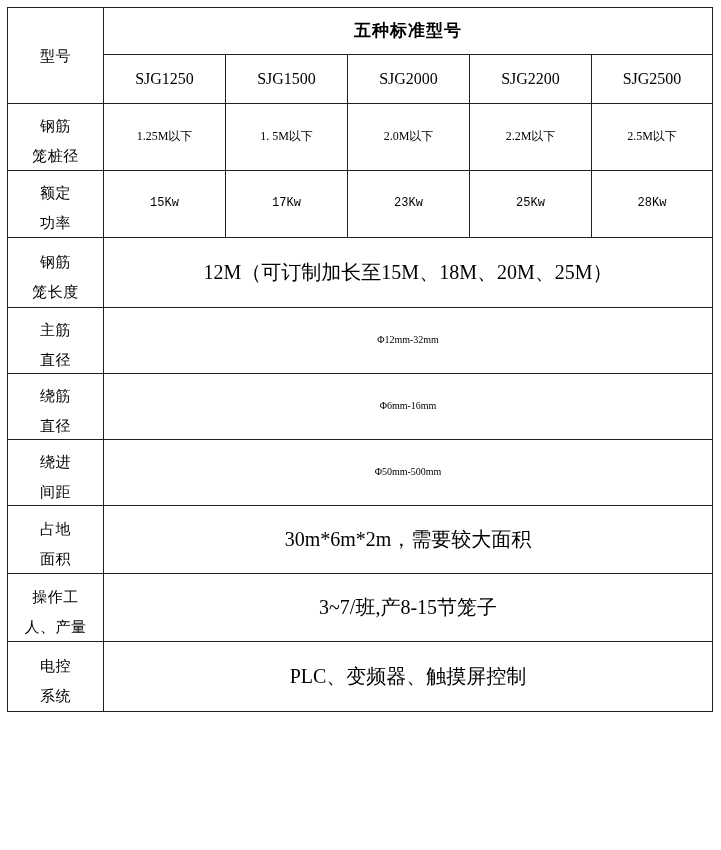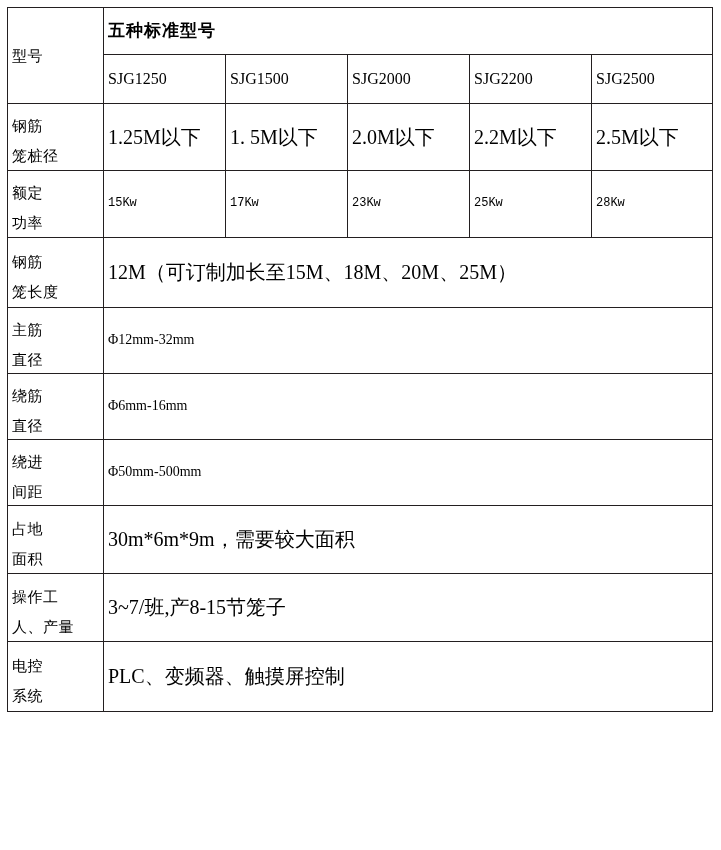--- a/index.html
+++ b/index.html
@@ -20,20 +20,21 @@
     overflow: hidden;
   }
   table.spec {
     border-collapse: collapse;
     width: 705px;
     margin: 7px 0 0 7px;
     table-layout: fixed;
   }
   table.spec td {
     border: 1px solid #231f20;
+    text-align: center;
     vertical-align: middle;
     padding: 2px 4px;
     line-height: 1.45;
   }
   .label-cell {
     width: 96px;
     font-family: "Liberation Sans", sans-serif;
     font-size: 15px;
     font-weight: normal;
     letter-spacing: 0.5px;
@@ -49,34 +50,34 @@
     letter-spacing: 1px;
     height: 42px;
   }
   .model-name {
     font-family: "Liberation Serif", serif;
     font-size: 16px;
     height: 44px;
   }
   .model-cell {
     font-family: "Liberation Serif", serif;
-    font-size: 20px;
+    font-size: 12px;
     height: 62px;
   }
   .power-cell {
     font-family: Liberation Mono, monospace;
     font-size: 12px;
     height: 62px;
   }
   .wide-cell {
     font-family: "Liberation Serif", serif;
     font-size: 20px;
   }
   .wide-cell.small {
-    font-size: 14px;
+    font-size: 10px;
   }
   .row-h-1 { height: 62px; }
   .row-h-2 { height: 62px; }
   .row-h-3 { height: 70px; }
   .row-h-4 { height: 66px; }
   .row-h-5 { height: 66px; }
   .row-h-6 { height: 66px; }
   .row-h-7 { height: 68px; }
   .row-h-8 { height: 68px; }
   .row-h-9 { height: 70px; }
@@ -161,21 +162,21 @@
           <span class="lbl-line">间距</span>
         </td>
         <td class="wide-cell small" colspan="5">Φ50mm-500mm</td>
       </tr>
 
       <tr class="row-h-7">
         <td class="label-cell">
           <span class="lbl-line">占地</span>
           <span class="lbl-line">面积</span>
         </td>
-        <td class="wide-cell" colspan="5">30m*6m*9m，需要较大面积</td>
+        <td class="wide-cell" colspan="5">30m*6m*2m，需要较大面积</td>
       </tr>
 
       <tr class="row-h-8">
         <td class="label-cell">
           <span class="lbl-line">操作工</span>
           <span class="lbl-line">人、产量</span>
         </td>
         <td class="wide-cell" colspan="5">3~7/班,产8-15节笼子</td>
       </tr>
 

